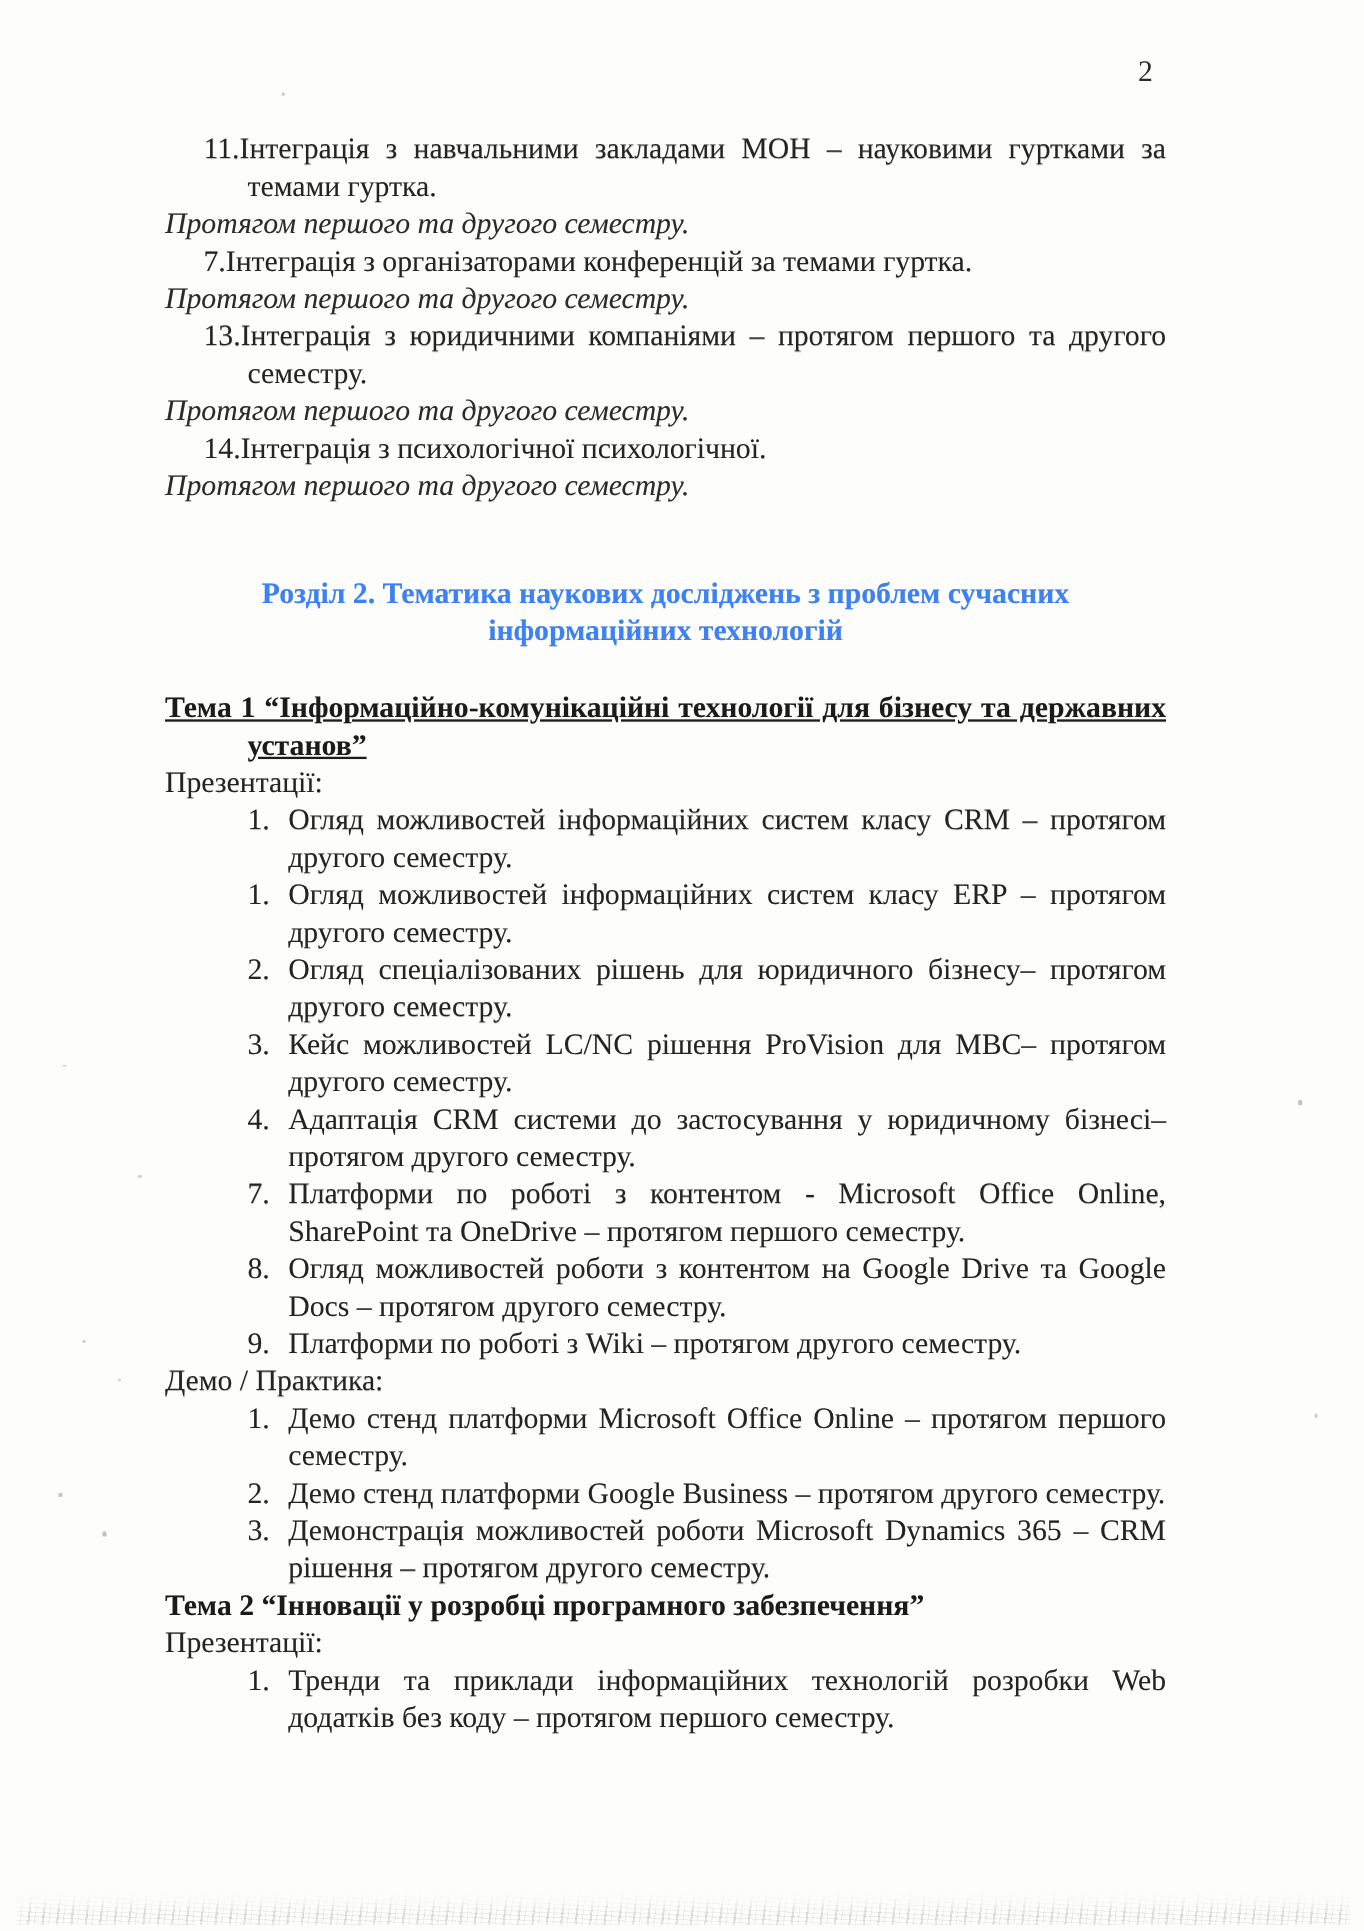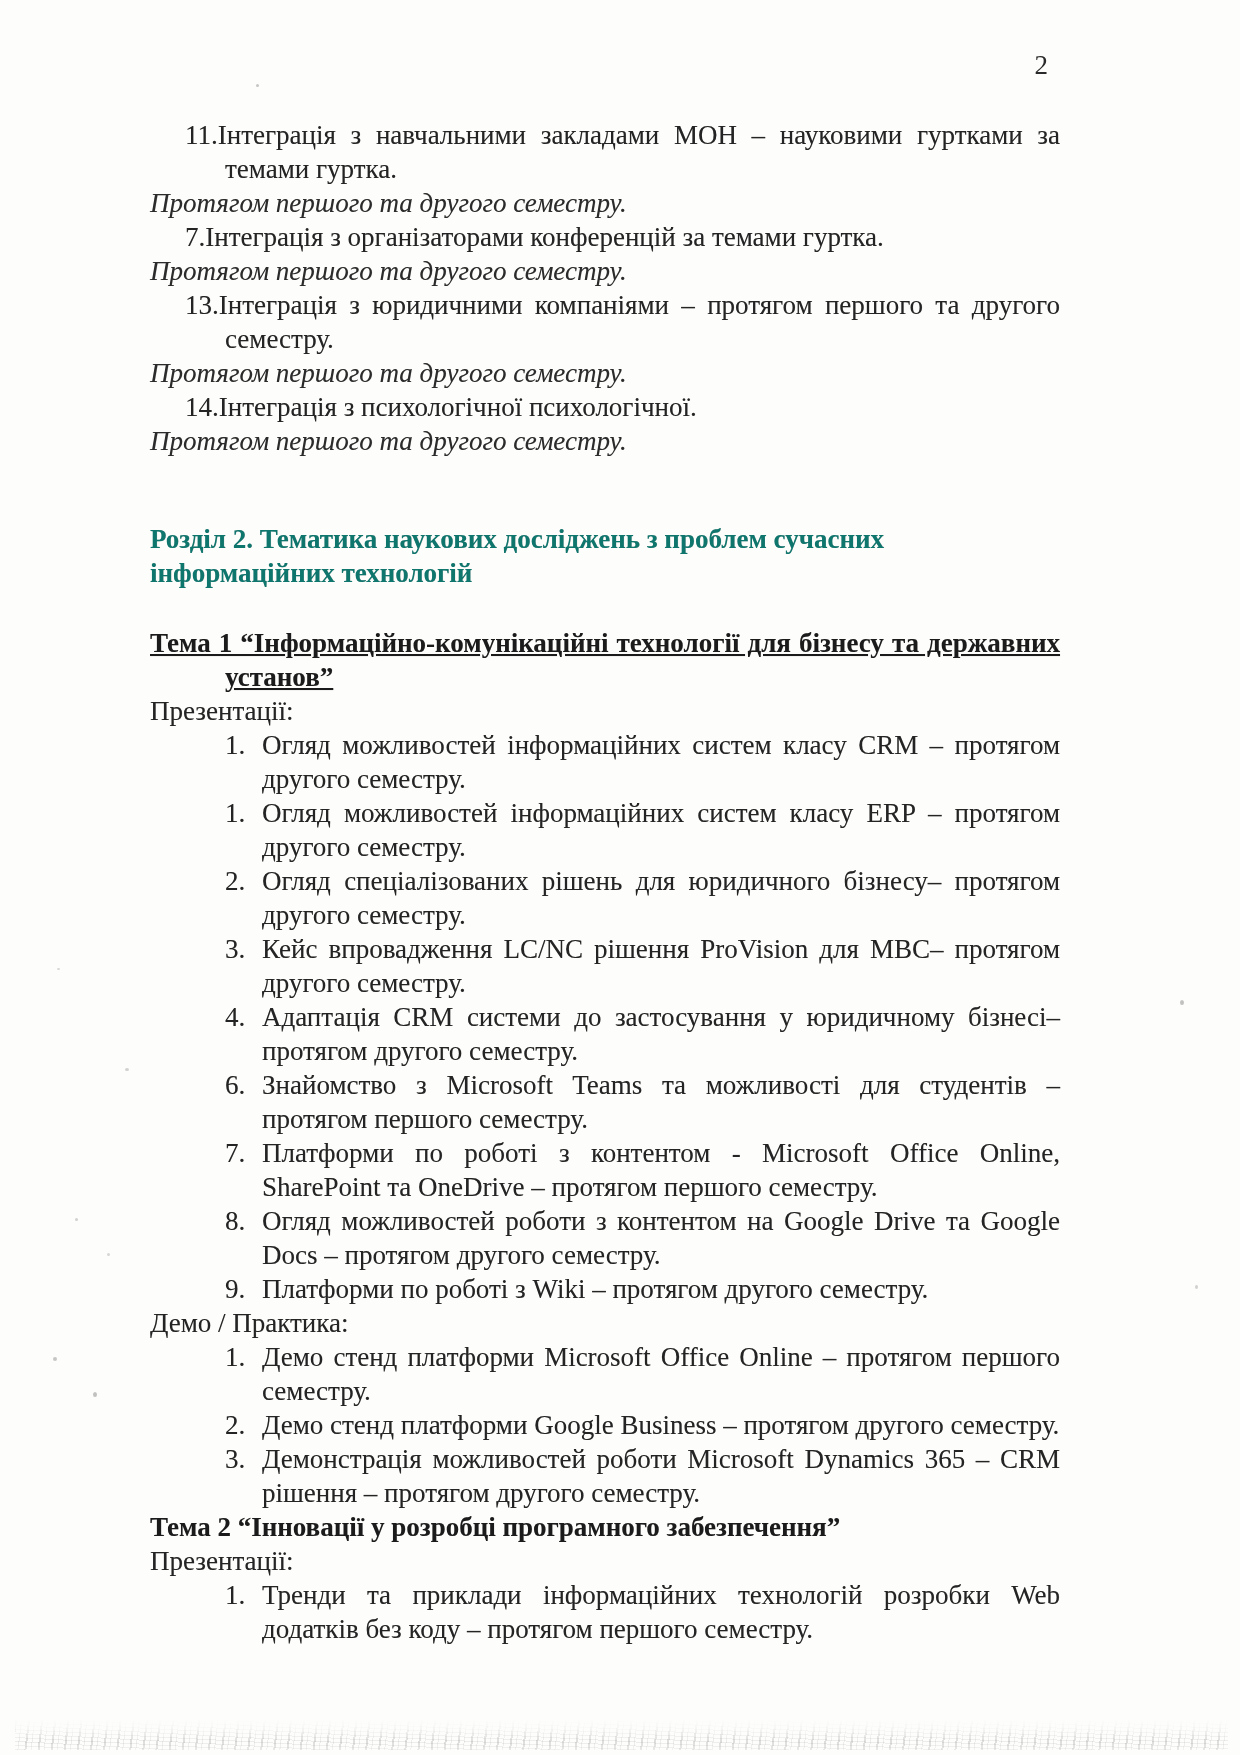--- a/index.html
+++ b/index.html
@@ -18,21 +18,21 @@
     padding:118px 180px 0 150px;
     font-size:27px; line-height:34px;
     text-shadow:0.2px 0.2px 0.6px rgba(80,80,80,.35);
   }
   .page-number {
     position:absolute; top:50px; right:192px;
     font-size:27px; color:#2a2a2a;
   }
   .int-item  { padding-left:75px; text-indent:-40px; text-align:justify; }
   .note      { text-align:left; font-style:italic; color:#2b2b2b; }
-  .section-title { margin-top:64px; text-align:left; font-weight:bold; color:#0f766e; }
+  .section-title { margin-top:64px; text-align:center; font-weight:bold; color:#3b82f6; }
   .theme-title   { font-weight:bold; padding-left:75px; text-indent:-75px; text-align:justify; color:#1b1b1b; }
   .theme-title.first { margin-top:36px;text-decoration:underline; }
   .pres-item { padding-left:112px; text-indent:-37px; text-align:justify; }
   .pres-item .num { display:inline-block; width:37px; text-indent:0; }
   .sp {
     position:absolute; background:#8f8f8f; border-radius:50%;
     opacity:.5; display:block;
   }
   .scan-noise {
     position:absolute; left:15px; right:12px; top:1720px; height:30px;
@@ -69,23 +69,22 @@
       <div>Розділ 2. Тематика наукових досліджень з проблем сучасних</div>
       <div>інформаційних технологій</div>
     </div>
 
     <div class="theme-title first">Тема 1 “Інформаційно-комунікаційні технології для бізнесу та державних установ”</div>
     <div class="label">Презентації:</div>
 
     <div class="pres-item"><span class="num">1.</span><span>Огляд можливостей інформаційних систем класу CRM – протягом другого семестру.</span></div>
     <div class="pres-item"><span class="num">1.</span><span>Огляд можливостей інформаційних систем класу ERP – протягом другого семестру.</span></div>
     <div class="pres-item"><span class="num">2.</span><span>Огляд спеціалізованих рішень для юридичного бізнесу– протягом другого семестру.</span></div>
-    <div class="pres-item"><span class="num">3.</span><span>Кейс впровадження LC/NC рішення ProVision для МВС– протягом другого семестру.</span></div>
+    <div class="pres-item"><span class="num">3.</span><span>Кейс можливостей LC/NC рішення ProVision для МВС– протягом другого семестру.</span></div>
     <div class="pres-item"><span class="num">4.</span><span>Адаптація CRM системи до застосування у юридичному бізнесі– протягом другого семестру.</span></div>
-    <div class="pres-item"><span class="num">6.</span><span>Знайомство з Microsoft Teams та можливості для студентів – протягом першого семестру.</span></div>
     <div class="pres-item"><span class="num">7.</span><span>Платформи по роботі з контентом - Microsoft Office Online, SharePoint та OneDrive – протягом першого семестру.</span></div>
     <div class="pres-item"><span class="num">8.</span><span>Огляд можливостей роботи з контентом на Google Drive та Google Docs – протягом другого семестру.</span></div>
     <div class="pres-item"><span class="num">9.</span><span>Платформи по роботі з Wiki – протягом другого семестру.</span></div>
 
     <div class="label">Демо / Практика:</div>
 
     <div class="pres-item"><span class="num">1.</span><span>Демо стенд платформи Microsoft Office Online – протягом першого семестру.</span></div>
     <div class="pres-item"><span class="num">2.</span><span>Демо стенд платформи Google Business – протягом другого семестру.</span></div>
     <div class="pres-item"><span class="num">3.</span><span>Демонстрація можливостей роботи Microsoft Dynamics 365 – CRM рішення – протягом другого семестру.</span></div>
 

